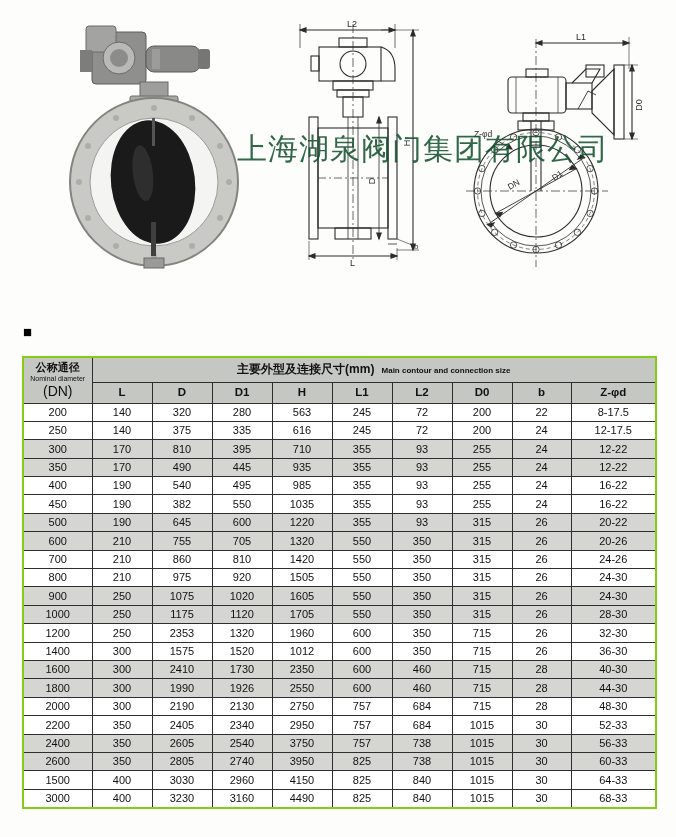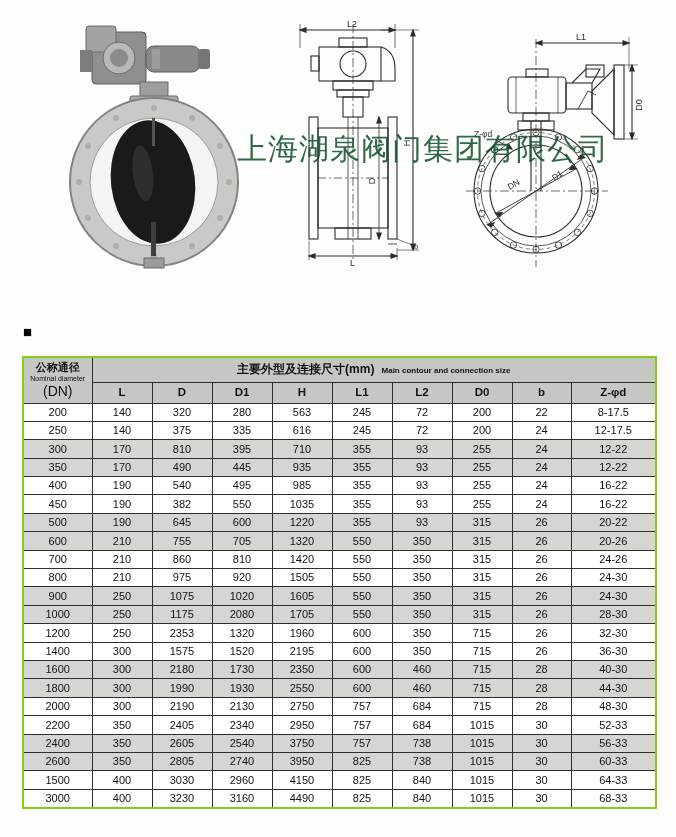--- a/index.html
+++ b/index.html
@@ -395,21 +395,21 @@
           <td>550</td>
           <td>350</td>
           <td>315</td>
           <td>26</td>
           <td>24-30</td>
         </tr>
         <tr class="shaded">
           <td>1000</td>
           <td>250</td>
           <td>1175</td>
-          <td>2080</td>
+          <td>1120</td>
           <td>1705</td>
           <td>550</td>
           <td>350</td>
           <td>315</td>
           <td>26</td>
           <td>28-30</td>
         </tr>
         <tr>
           <td>1200</td>
           <td>250</td>
@@ -420,44 +420,44 @@
           <td>350</td>
           <td>715</td>
           <td>26</td>
           <td>32-30</td>
         </tr>
         <tr>
           <td>1400</td>
           <td>300</td>
           <td>1575</td>
           <td>1520</td>
-          <td>2195</td>
+          <td>1012</td>
           <td>600</td>
           <td>350</td>
           <td>715</td>
           <td>26</td>
           <td>36-30</td>
         </tr>
         <tr class="shaded">
           <td>1600</td>
           <td>300</td>
-          <td>2180</td>
+          <td>2410</td>
           <td>1730</td>
           <td>2350</td>
           <td>600</td>
           <td>460</td>
           <td>715</td>
           <td>28</td>
           <td>40-30</td>
         </tr>
         <tr class="shaded">
           <td>1800</td>
           <td>300</td>
           <td>1990</td>
-          <td>1930</td>
+          <td>1926</td>
           <td>2550</td>
           <td>600</td>
           <td>460</td>
           <td>715</td>
           <td>28</td>
           <td>44-30</td>
         </tr>
         <tr>
           <td>2000</td>
           <td>300</td>

